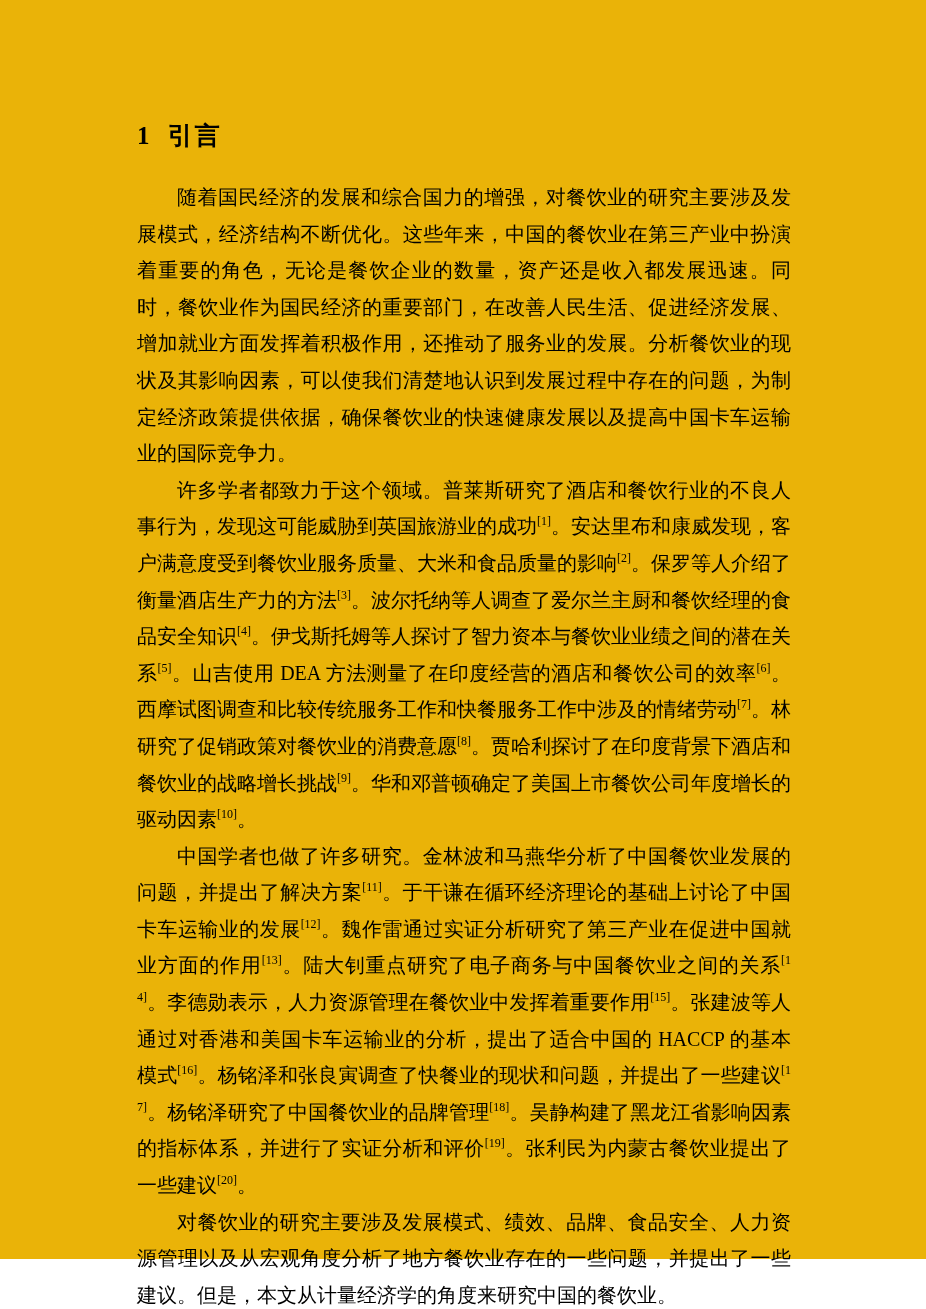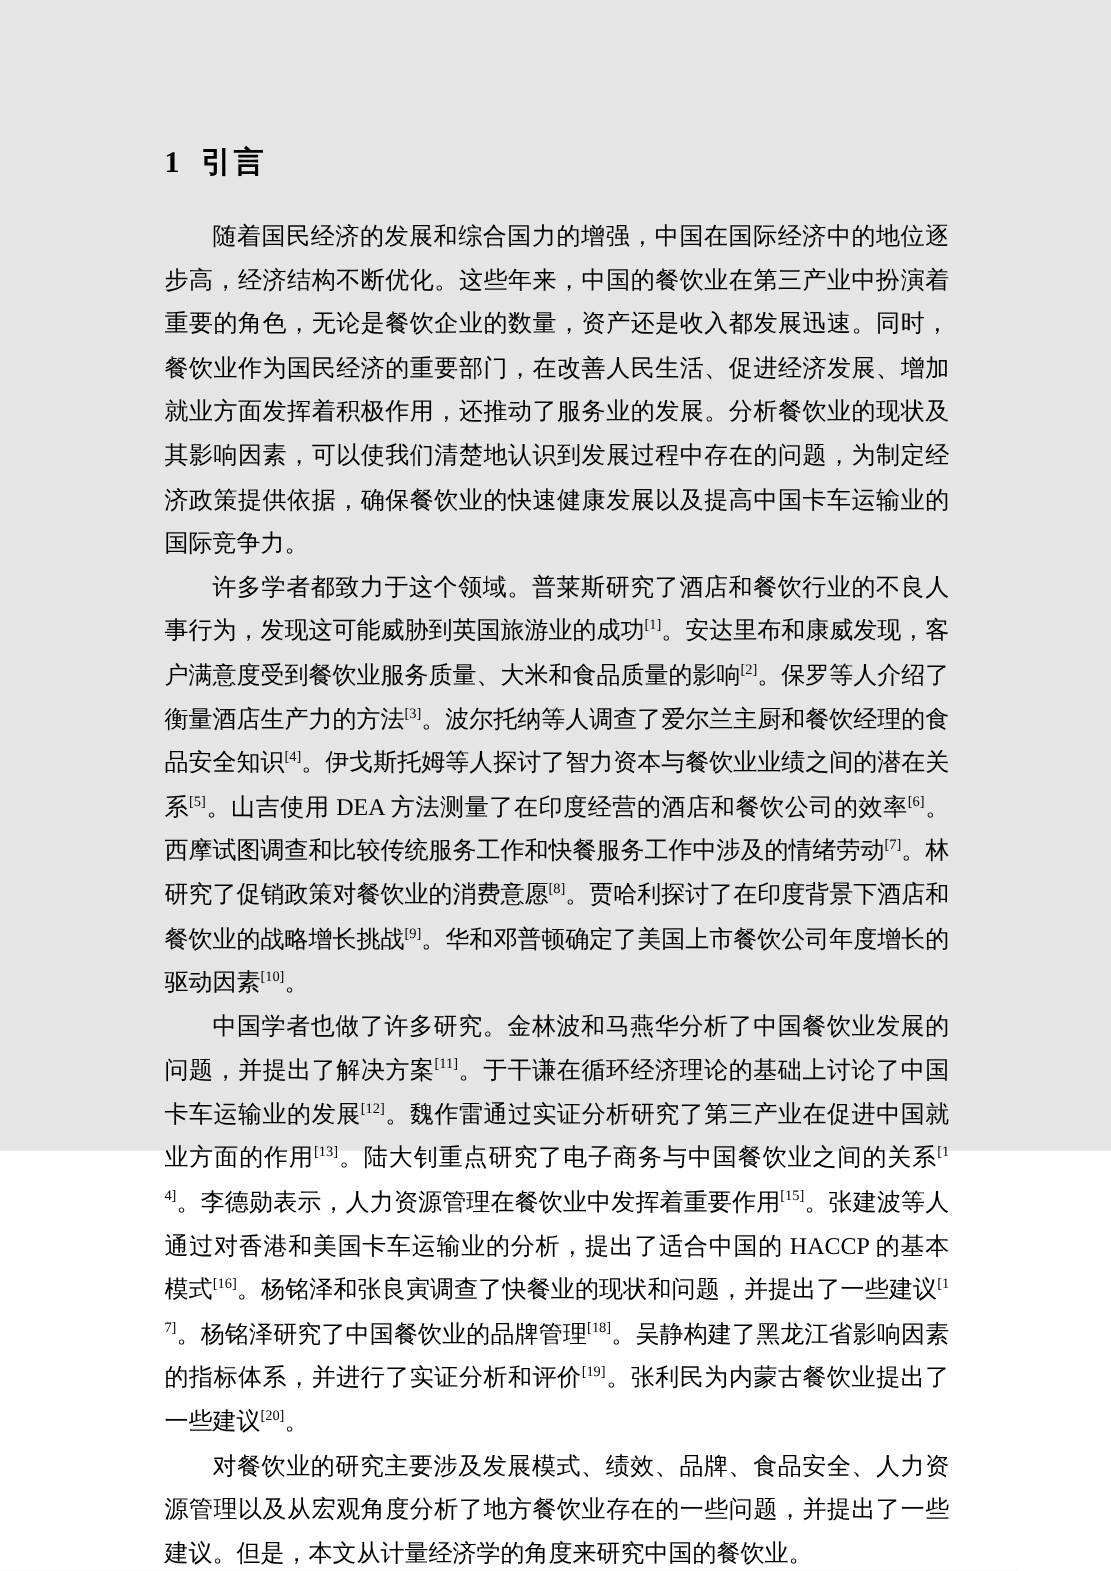--- a/index.html
+++ b/index.html
@@ -10,22 +10,22 @@
     width: 926px;
     height: 1309px;
     background: #ffffff;
     color: #000000;
     font-family: "Liberation Serif", "DejaVu Serif", serif;
     overflow: hidden;
   }
   .page {
     position: relative;
     width: 926px;
-    height: 959px;
-    background: #e5e5e5;
+    height: 1259px;
+    background: #eab308;
   }
   .content {
     position: absolute;
     left: 137px;
     top: 118px;
     width: 654px;
   }
   .doc-heading {
     font-size: 25px;
     font-weight: bold;
@@ -61,19 +61,19 @@
 </head>
 <body>
 
 <div class="page">
   <div class="content">
     <h1 class="doc-heading">
       <span class="heading-number">1</span>
       <span class="heading-title">引言</span>
     </h1>
     <div class="doc-body" id="doc-body">
-        <p class="para"><span>随着国民经济的发展和综合国力的增强，中国在国际经济中的地位逐步高，经济结构不断优化。这些年来，中国的餐饮业在第三产业中扮演着重要的角色，无论是餐饮企业的数量，资产还是收入都发展迅速。同时，餐饮业作为国民经济的重要部门，在改善人民生活、促进经济发展、增加就业方面发挥着积极作用，还推动了服务业的发展。分析餐饮业的现状及其影响因素，可以使我们清楚地认识到发展过程中存在的问题，为制定经济政策提供依据，确保餐饮业的快速健康发展以及提高中国卡车运输业的国际竞争力。</span></p>
+        <p class="para"><span>随着国民经济的发展和综合国力的增强，对餐饮业的研究主要涉及发展模式，经济结构不断优化。这些年来，中国的餐饮业在第三产业中扮演着重要的角色，无论是餐饮企业的数量，资产还是收入都发展迅速。同时，餐饮业作为国民经济的重要部门，在改善人民生活、促进经济发展、增加就业方面发挥着积极作用，还推动了服务业的发展。分析餐饮业的现状及其影响因素，可以使我们清楚地认识到发展过程中存在的问题，为制定经济政策提供依据，确保餐饮业的快速健康发展以及提高中国卡车运输业的国际竞争力。</span></p>
         <p class="para"><span>许多学者都致力于这个领域。普莱斯研究了酒店和餐饮行业的不良人事行为，发现这可能威胁到英国旅游业的成功</span><sup class="cite">[1]</sup><span>。安达里布和康威发现，客户满意度受到餐饮业服务质量、大米和食品质量的影响</span><sup class="cite">[2]</sup><span>。保罗等人介绍了衡量酒店生产力的方法</span><sup class="cite">[3]</sup><span>。波尔托纳等人调查了爱尔兰主厨和餐饮经理的食品安全知识</span><sup class="cite">[4]</sup><span>。伊戈斯托姆等人探讨了智力资本与餐饮业业绩之间的潜在关系</span><sup class="cite">[5]</sup><span>。山吉使用 DEA 方法测量了在印度经营的酒店和餐饮公司的效率</span><sup class="cite">[6]</sup><span>。西摩试图调查和比较传统服务工作和快餐服务工作中涉及的情绪劳动</span><sup class="cite">[7]</sup><span>。林研究了促销政策对餐饮业的消费意愿</span><sup class="cite">[8]</sup><span>。贾哈利探讨了在印度背景下酒店和餐饮业的战略增长挑战</span><sup class="cite">[9]</sup><span>。华和邓普顿确定了美国上市餐饮公司年度增长的驱动因素</span><sup class="cite">[10]</sup><span>。</span></p>
         <p class="para"><span>中国学者也做了许多研究。金林波和马燕华分析了中国餐饮业发展的问题，并提出了解决方案</span><sup class="cite">[11]</sup><span>。于干谦在循环经济理论的基础上讨论了中国卡车运输业的发展</span><sup class="cite">[12]</sup><span>。魏作雷通过实证分析研究了第三产业在促进中国就业方面的作用</span><sup class="cite">[13]</sup><span>。陆大钊重点研究了电子商务与中国餐饮业之间的关系</span><sup class="cite">[14]</sup><span>。李德勋表示，人力资源管理在餐饮业中发挥着重要作用</span><sup class="cite">[15]</sup><span>。张建波等人通过对香港和美国卡车运输业的分析，提出了适合中国的 HACCP 的基本模式</span><sup class="cite">[16]</sup><span>。杨铭泽和张良寅调查了快餐业的现状和问题，并提出了一些建议</span><sup class="cite">[17]</sup><span>。杨铭泽研究了中国餐饮业的品牌管理</span><sup class="cite">[18]</sup><span>。吴静构建了黑龙江省影响因素的指标体系，并进行了实证分析和评价</span><sup class="cite">[19]</sup><span>。张利民为内蒙古餐饮业提出了一些建议</span><sup class="cite">[20]</sup><span>。</span></p>
         <p class="para"><span>对餐饮业的研究主要涉及发展模式、绩效、品牌、食品安全、人力资源管理以及从宏观角度分析了地方餐饮业存在的一些问题，并提出了一些建议。但是，本文从计量经济学的角度来研究中国的餐饮业。</span></p>
       </div>
   </div>
 </div>
 
 </body></html>

